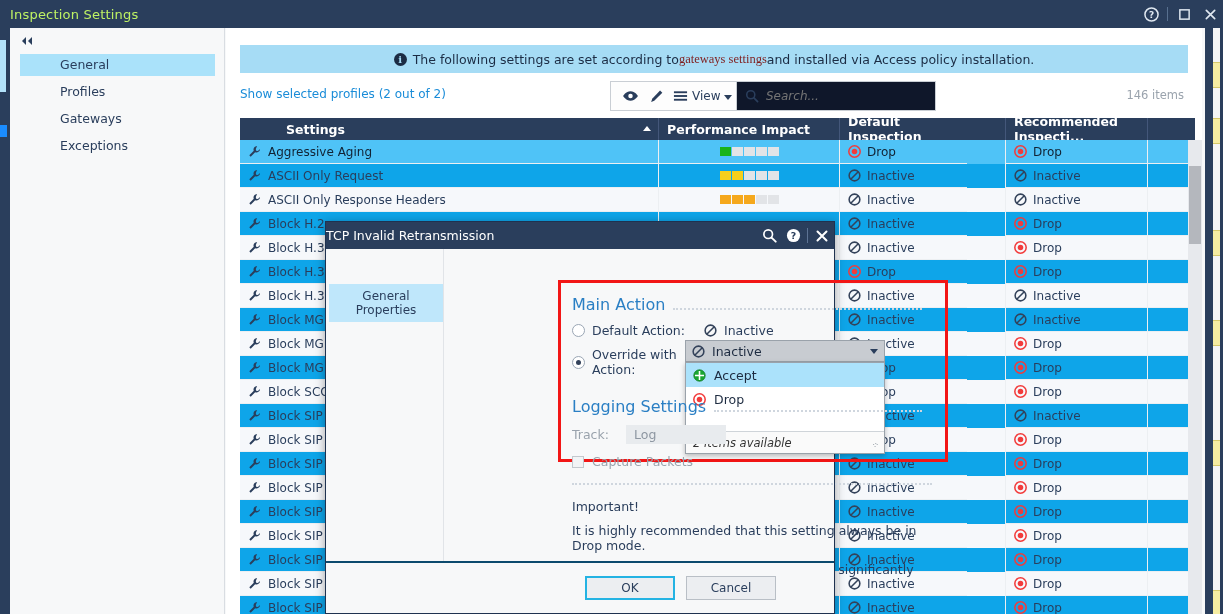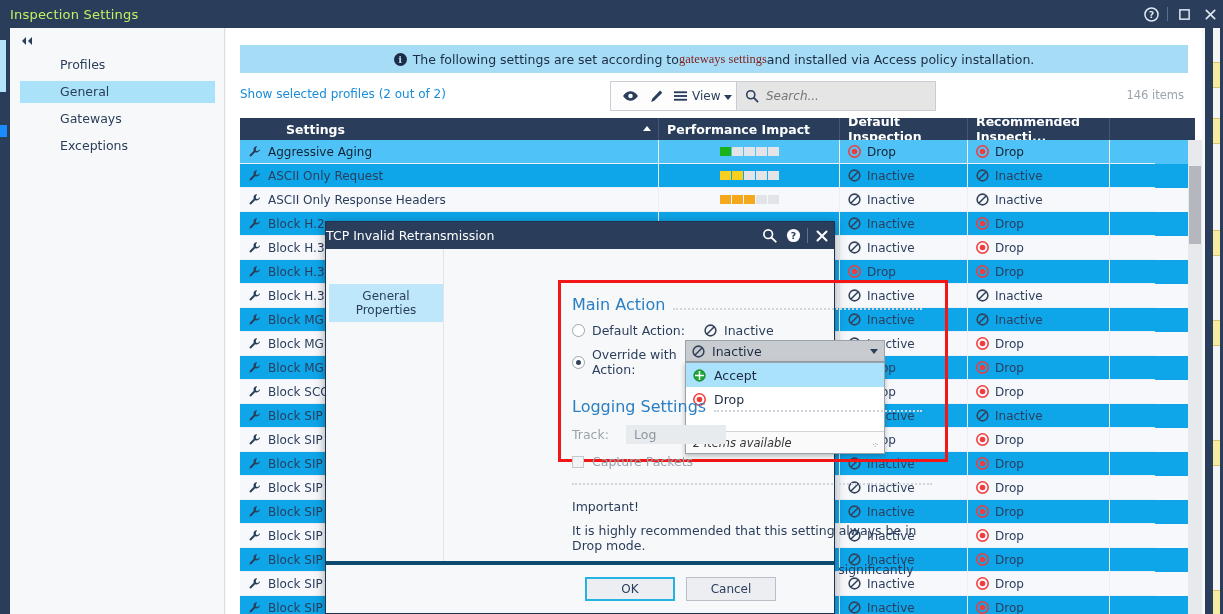--- a/index.html
+++ b/index.html
@@ -106,41 +106,41 @@
   }
   .toolgrp {
     position:absolute; left:370px; top:1px; height:30px;
     border:1px solid #c9ced4; background:#fdfdfd;
     display:flex; align-items:center; padding:0 6px;
   }
   .tool-ic { width:26px; height:28px; display:flex; align-items:center; justify-content:center; cursor:pointer; }
   .viewbtn { display:flex; align-items:center; gap:4px; padding:0 4px; cursor:pointer; font-size:12px; color:#2a3e5c;}
   .searchbox {
     position:absolute; left:496px; top:1px; width:200px; height:30px;
-    border:1px solid #c9ced4; background:#e5e5e5;
+    border:1px solid #c9ced4; background:#0f172a;
     display:flex; align-items:center; padding:0 8px; gap:7px;
   }
   .searchbox input {
     border:0; outline:0; font-size:12px; font-style:italic; color:#6d7684;
     font-family:"DejaVu Sans", "Liberation Sans", sans-serif; width:155px; background:transparent;
   }
   .itemcount { position:absolute; right:4px; top:8px; font-size:11.5px; color:#9aa3ad; }
 
   
   .tablewrap { position:absolute; left:14px; top:90px; width:955px; height:496px; }
   .thead {
     display:flex; height:22px; background:#2a3e5c; color:#fff;
     font-size:12.5px; font-weight:bold;
   }
   .th { display:flex; align-items:center; padding:0 8px; position:relative; }
   .th + .th { border-left:1px solid #44577a; }
   .c0 { width:418px;padding-left:46px; }
   .c1 { width:181px; }
   .c2 { width:128px; }
-  .c3 { width:142px; }
+  .c3 { width:142px;margin-left:38px; }
   .c4 { width:46px; }
   .sortarr { position:absolute; right:7px; top:8px; width:0;height:0;
     border-left:4px solid transparent;border-right:4px solid transparent;border-bottom:5px solid #ffffff;}
   .tbody { height:474px; overflow:hidden; position:relative; background:#fff; }
   .trow { display:flex; height:24px; font-size:12px; color:#2a3e5c; }
   .trow.odd { background:#f6f8fb; }
   .trow.even { background:#0ea5e9; }
   .trow.sel { background:#4fc3f7; }
   .trow.sel .td { color:#123; }
   .td { display:flex; align-items:center; padding:0 8px; border-bottom:1px solid #eceff2; }
@@ -217,21 +217,21 @@
   .trackfield{width:100px;height:19px;background:#e8ebee;padding:0 8px;display:flex;align-items:center;color:#8d96a1;}
   .caprow{display:flex;align-items:center;margin-top:10px;font-size:12.5px;color:#9aa3ad;}
   .chk{width:12px;height:12px;border:1px solid #c3c8ce;background:#f2f4f6;margin-right:8px;flex:0 0 12px;}
 
   .noteblock{position:absolute;left:128px;top:234px;width:360px;}
   .notedots{height:1px;border-top:2px dotted #cfd6de;margin-bottom:14px;}
   .noteline{font-size:12.5px;color:#2a3e5c;margin-bottom:9px;}
 
   .dlg-foot {
     position:absolute; left:0; bottom:0; width:100%; height:52px;
-    border-top:4px solid #0c4a6e; background:#f7f8f9;
+    border-top:2px solid #0c4a6e; background:#f7f8f9;
     display:flex; align-items:center; justify-content:flex-end; padding-right:58px; gap:11px;
   }
   .btn { width:90px; height:24px; font-size:12px; color:#2a3e5c; background:#eceef1;
          border:1px solid #b9bfc6; cursor:pointer; display:flex;align-items:center;justify-content:center;}
   .btn.primary { border:2px solid #24b3e3; background:#eceef1; }
 
   
   .dlg-bottom-strip{
     position:absolute;left:325px;top:607px;width:510px;height:7px;background:#2a3e5c;
   }
@@ -276,22 +276,22 @@
     </div>
   </div>
 
   <div class="leftnav">
     <div class="collapse-btn">
       <svg width="14" height="10" viewBox="0 0 14 10">
           <path d="M6 1 L2 5 L6 9 Z M12 1 L8 5 L12 9 Z" fill="#2a3e5c"></path>
         </svg>
     </div>
     <div class="navlist">
+      <div class="navitem active"><span>General</span></div>
       <div class="navitem"><span>Profiles</span></div>
-      <div class="navitem active"><span>General</span></div>
       <div class="navitem"><span>Gateways</span></div>
       <div class="navitem"><span>Exceptions</span></div>
     </div>
   </div>
 
   <div class="rightpane">
 
     <div class="infobar">
       <span class="iicon">i</span>
       <span>The following settings are set according to </span>

